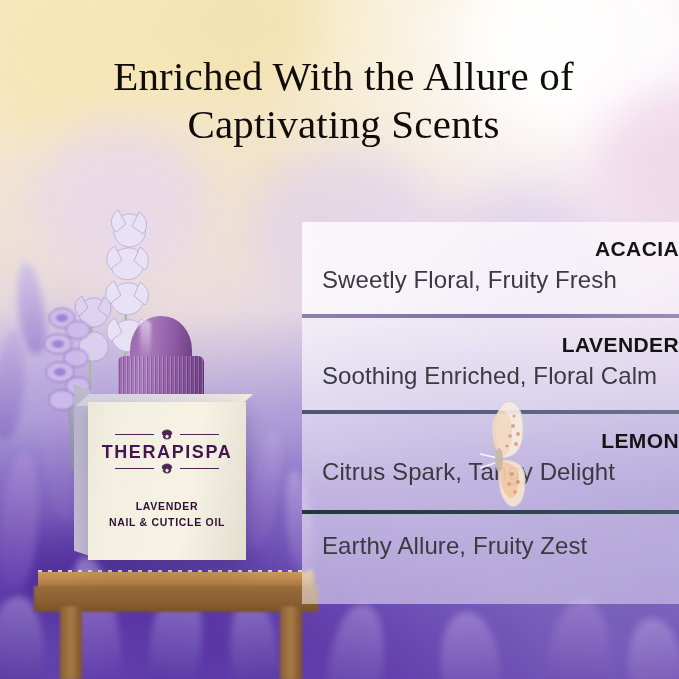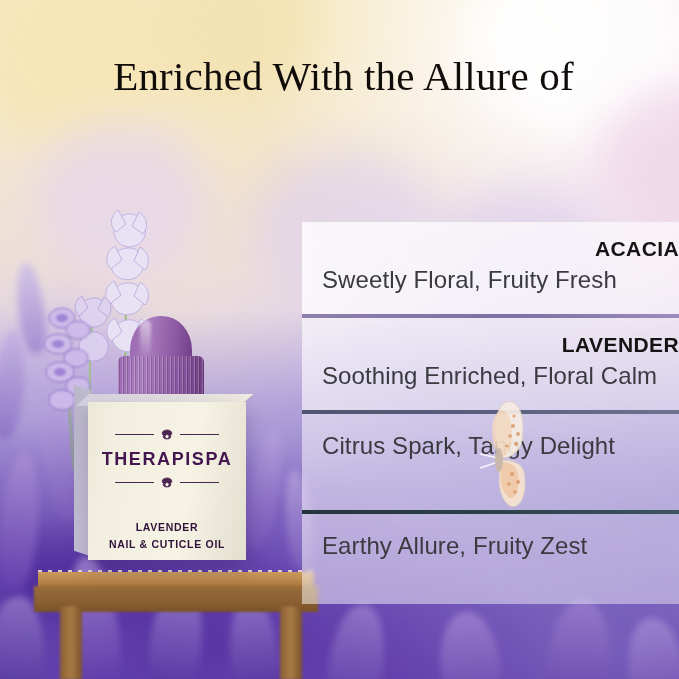--- a/index.html
+++ b/index.html
@@ -98,21 +98,21 @@
     background:linear-gradient(100deg,#b9b6c9,#cfccdb);
     transform:skewY(18deg);transform-origin:top right;opacity:.95;
   }
   .box-top{
     position:absolute;left:-12px;top:78px;width:164px;height:12px;
     background:linear-gradient(90deg,#d6d2e0,#efece0);
     transform:skewX(-48deg);transform-origin:bottom left;
   }
   .label{
     position:absolute;left:10px;top:98px;width:138px;height:138px;
-    display:flex;flex-direction:column;align-items:center;justify-content:space-between;
+    display:flex;flex-direction:column;align-items:center;justify-content:flex-start;
     padding-top:14px;box-sizing:border-box;
   }
   .orn{display:flex;align-items:center;justify-content:center;width:104px;height:12px;}
   .orn .bar{flex:1;height:1px;background:#4b2452;}
   .orn .knot{width:20px;height:11px;margin:0 3px;}
   .brand{
     font-family:"Liberation Sans",sans-serif;
     font-weight:bold;font-size:18px;letter-spacing:1.6px;
     color:#44164f;line-height:1;margin:3px 0 1px;
   }
@@ -272,20 +272,21 @@
       </div>
       <div class="prod">
         <div>LAVENDER</div>
         <div>NAIL &amp; CUTICLE OIL</div>
       </div>
     </div>
   </div>
 
   <div id="headline">
     <div>Enriched With the Allure of</div>
+    <div>Captivating Scents</div>
   </div>
 
   <svg id="butterfly" viewBox="0 0 128 128">
     <g opacity=".93">
       <path d="M60 62 C52 34 56 10 66 6 C78 2 86 20 82 44 C80 56 72 62 60 62 Z" fill="#f6ece2" stroke="#ddd0c4" stroke-width="1"></path>
       <path d="M60 62 C50 44 50 24 58 16 C66 10 74 24 72 42 C71 54 68 60 60 62 Z" fill="#f6d9bc" opacity=".85"></path>
       <path d="M62 64 C56 84 60 104 70 110 C80 114 88 98 84 76 C82 68 74 64 62 64 Z" fill="#f7e3cf" stroke="#ddd0c4" stroke-width="1"></path>
       <path d="M62 66 C58 82 62 98 70 102 C76 104 80 92 78 78 C77 70 70 66 62 66 Z" fill="#f3c79c" opacity=".8"></path>
       <g fill="#d9935a" opacity=".8">
         <circle cx="73" cy="30" r="2"></circle>
@@ -313,20 +314,21 @@
     </div>
     <div class="sep s1"></div>
 
     <div class="panel p2">
       <div class="ptitle">LAVENDER</div>
       <div class="psub">Soothing Enriched, Floral Calm</div>
     </div>
     <div class="sep s2"></div>
 
     <div class="panel p3">
+      <div class="ptitle">LEMON</div>
       <div class="psub">Citrus Spark, Tangy Delight</div>
     </div>
     <div class="sep s3"></div>
 
     <div class="panel p4">
       <div class="psub">Earthy Allure, Fruity Zest</div>
     </div>
   </div>
 
 </div>

